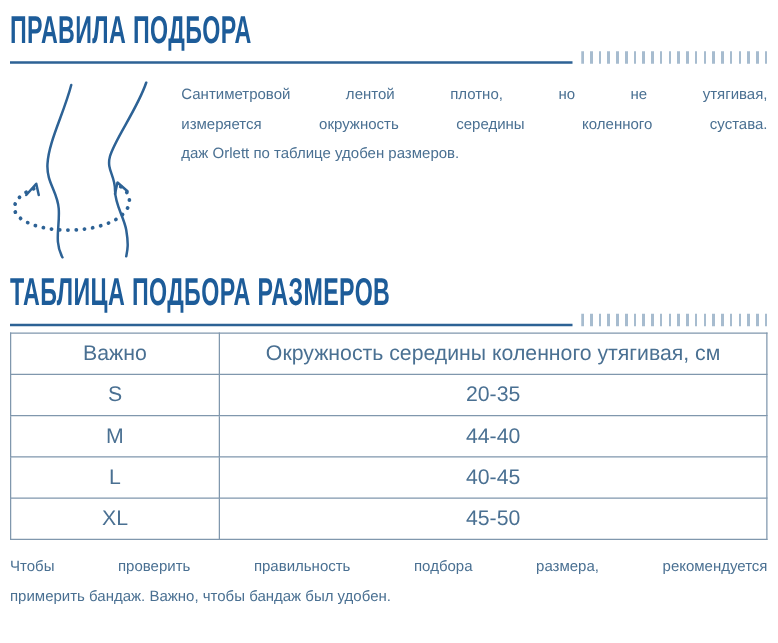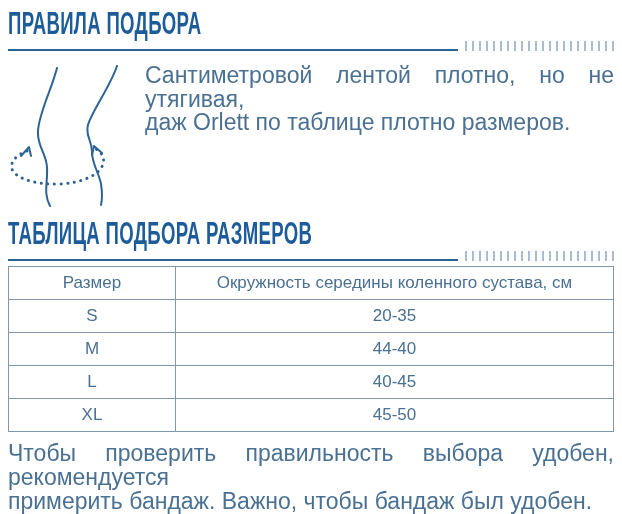--- a/index.html
+++ b/index.html
@@ -52,21 +52,21 @@
     margin-top: 12px;
     height: 146px;
   }
   .figure { width: 122px; flex: none; padding-top: 2px; }
   .intro-text {
     flex: 1;
     padding-left: 15px;
     padding-top: 1px;
   }
   .tline {
-    font-size: 23px;
+    font-size: 12px;
     line-height: 23.5px;
     color: var(--body-text, #4a7092);
     text-align: left;
     white-space: normal;
   }
   .just {
     text-align: justify;
     text-align-last: justify;
   }
 
@@ -115,41 +115,42 @@
 
           <path d="M 19 86 C 8 90, 2 97, 4 104 C 7 113, 27 120, 51 119 C 74 118, 92 110, 95 99 C 97 92, 93 87, 88 84" stroke="var(--illustration)" stroke-width="3" stroke-linecap="round" stroke-dasharray="0.1 6.5" fill="none"></path>
 
           <path d="M 13 91 L 21 82 L 23 91" stroke="var(--illustration)" stroke-width="2" stroke-linecap="round" stroke-linejoin="round" fill="none"></path>
 
           <path d="M 94 88 L 86 81 L 84 90" stroke="var(--illustration)" stroke-width="2" stroke-linecap="round" stroke-linejoin="round" fill="none"></path>
         </svg>
       </div>
       <div class="intro-text">
         <div class="tline just">Сантиметровой лентой плотно, но не утягивая,</div>
-        <div class="tline">даж Orlett по таблице плотно размеров.</div>
+        <div class="tline just">измеряется окружность середины коленного сустава.</div>
+        <div class="tline">даж Orlett по таблице удобен размеров.</div>
       </div>
     </div>
   </section>
 
   <section class="section-table">
     <h1 class="heading">ТАБЛИЦА ПОДБОРА РАЗМЕРОВ</h1>
     <div class="rule-row">
       <div class="hline"></div>
       <div class="ticks"></div>
     </div>
 
     <table class="size-table">
       <colgroup>
           <col class="c-size">
           <col>
         </colgroup>
       <thead>
         <tr>
-          <th>Размер</th>
-          <th>Окружность середины коленного сустава, см</th>
+          <th>Важно</th>
+          <th>Окружность середины коленного утягивая, см</th>
         </tr>
       </thead>
       <tbody>
         <tr>
           <td>S</td>
           <td>20-35</td>
         </tr>
         <tr>
           <td>M</td>
           <td>44-40</td>
@@ -159,18 +160,18 @@
           <td>40-45</td>
         </tr>
         <tr>
           <td>XL</td>
           <td>45-50</td>
         </tr>
       </tbody>
     </table>
 
     <div class="note">
-      <div class="tline just">Чтобы проверить правильность выбора удобен, рекомендуется</div>
+      <div class="tline just">Чтобы проверить правильность подбора размера, рекомендуется</div>
       <div class="tline">примерить бандаж. Важно, чтобы бандаж был удобен.</div>
     </div>
   </section>
 
 </div>
 
 </body></html>

